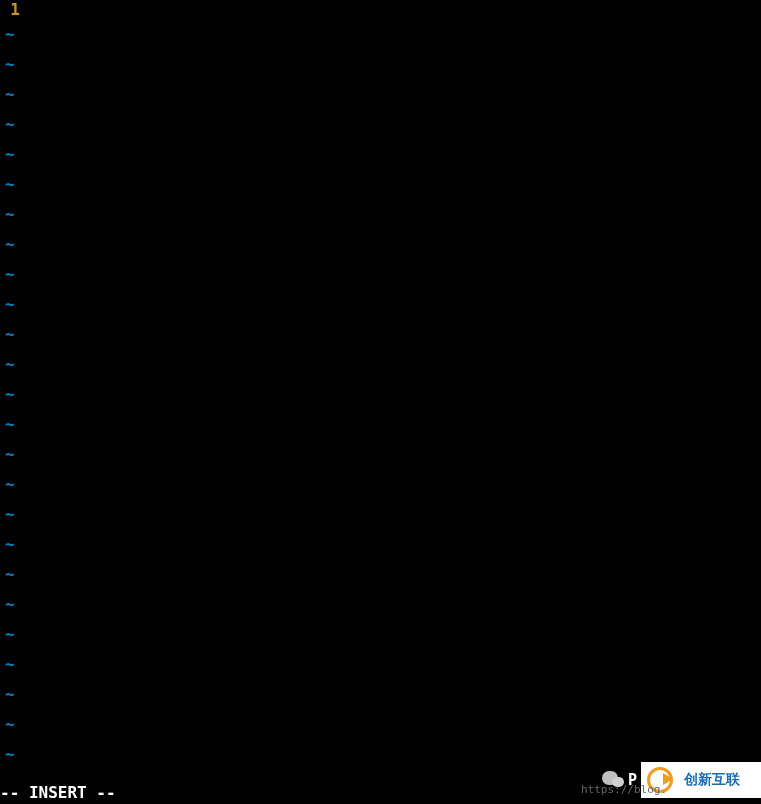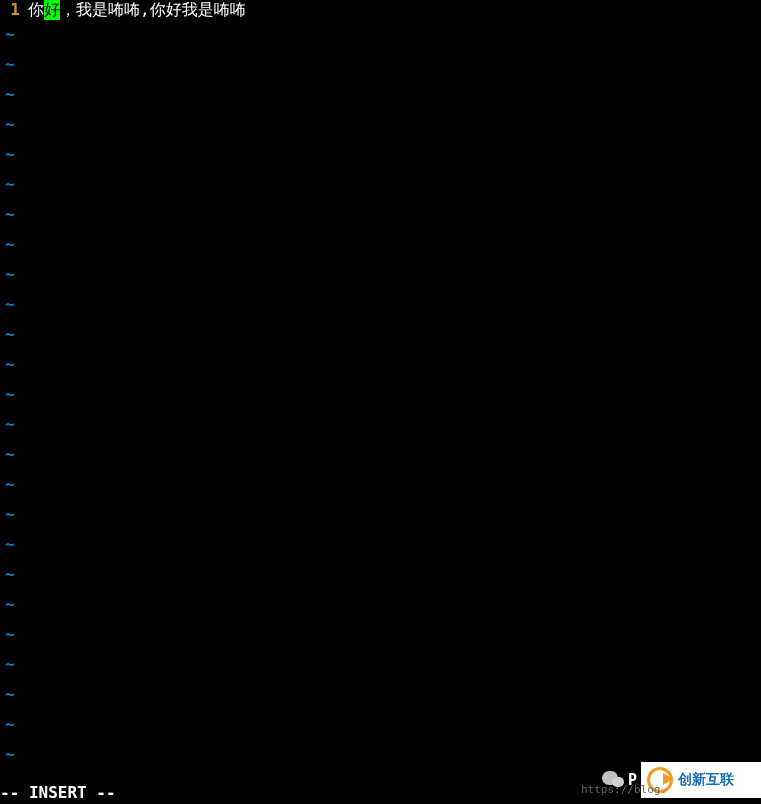--- a/index.html
+++ b/index.html
@@ -100,21 +100,21 @@
       font-weight: bold;
       font-size: 15px;
     }
     .logo-box {
       width: 120px;
       height: 36px;
       background: #ffffff;
       display: flex;
       align-items: center;
       padding: 0 6px;
-      gap: 5px;
+      gap: 11px;
       position: relative;
     }
     .logo-circle {
       width: 26px;
       height: 26px;
       border-radius: 50%;
       border: 3px solid #f29c1f;
       position: relative;
       flex-shrink: 0;
     }
@@ -142,21 +142,20 @@
       font-size: 11px;
       margin-top: 26px;
     }
   </style>
 </head>
 <body>
 
 <div class="editor-area">
   <div class="line">
     <div class="gutter">1</div>
-    <div class="line-content"><span>你</span><span class="cursor-highlight">好</span><span>，我是咘咘,你好我是咘咘</span></div>
   </div>
   <div id="tilde-container">
       <div class="tilde-line"><span class="tilde">~</span></div>
       <div class="tilde-line"><span class="tilde">~</span></div>
       <div class="tilde-line"><span class="tilde">~</span></div>
       <div class="tilde-line"><span class="tilde">~</span></div>
       <div class="tilde-line"><span class="tilde">~</span></div>
       <div class="tilde-line"><span class="tilde">~</span></div>
       <div class="tilde-line"><span class="tilde">~</span></div>
       <div class="tilde-line"><span class="tilde">~</span></div>

